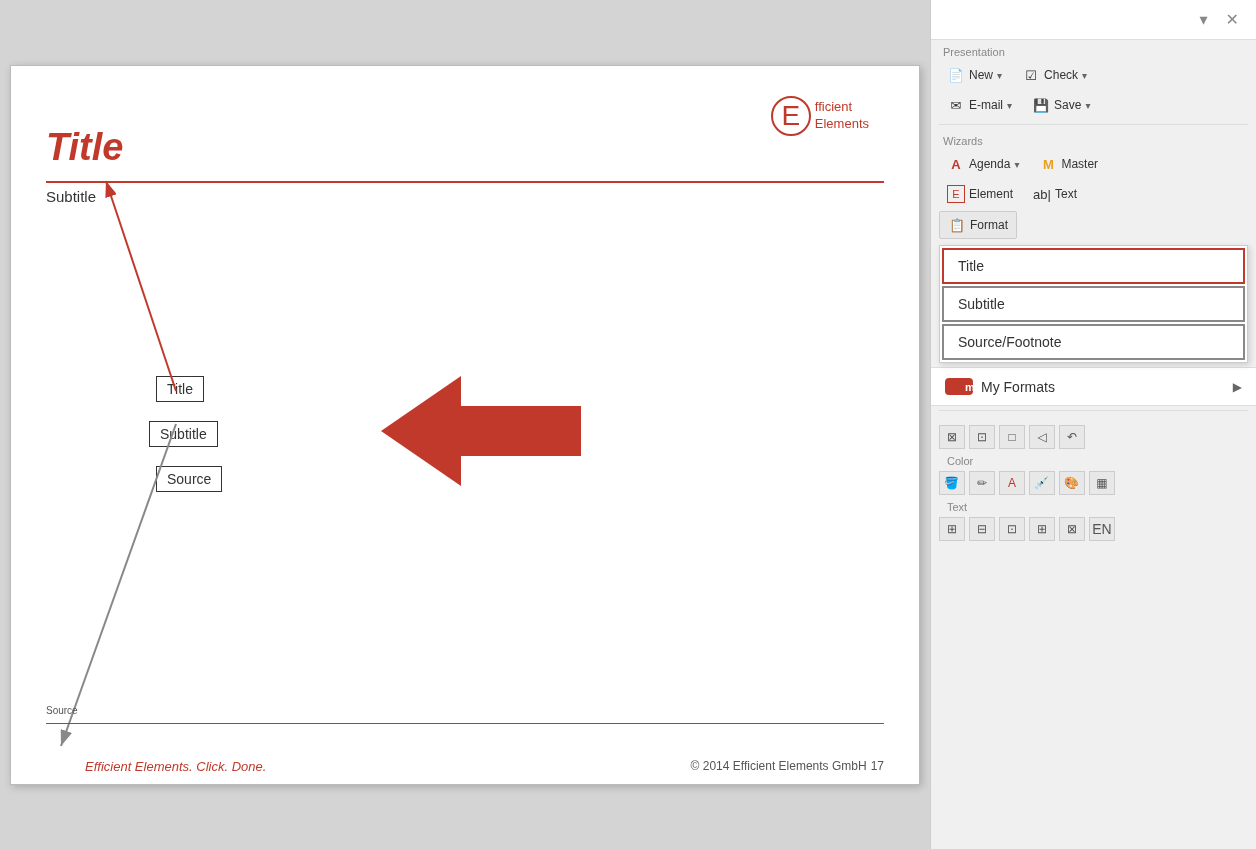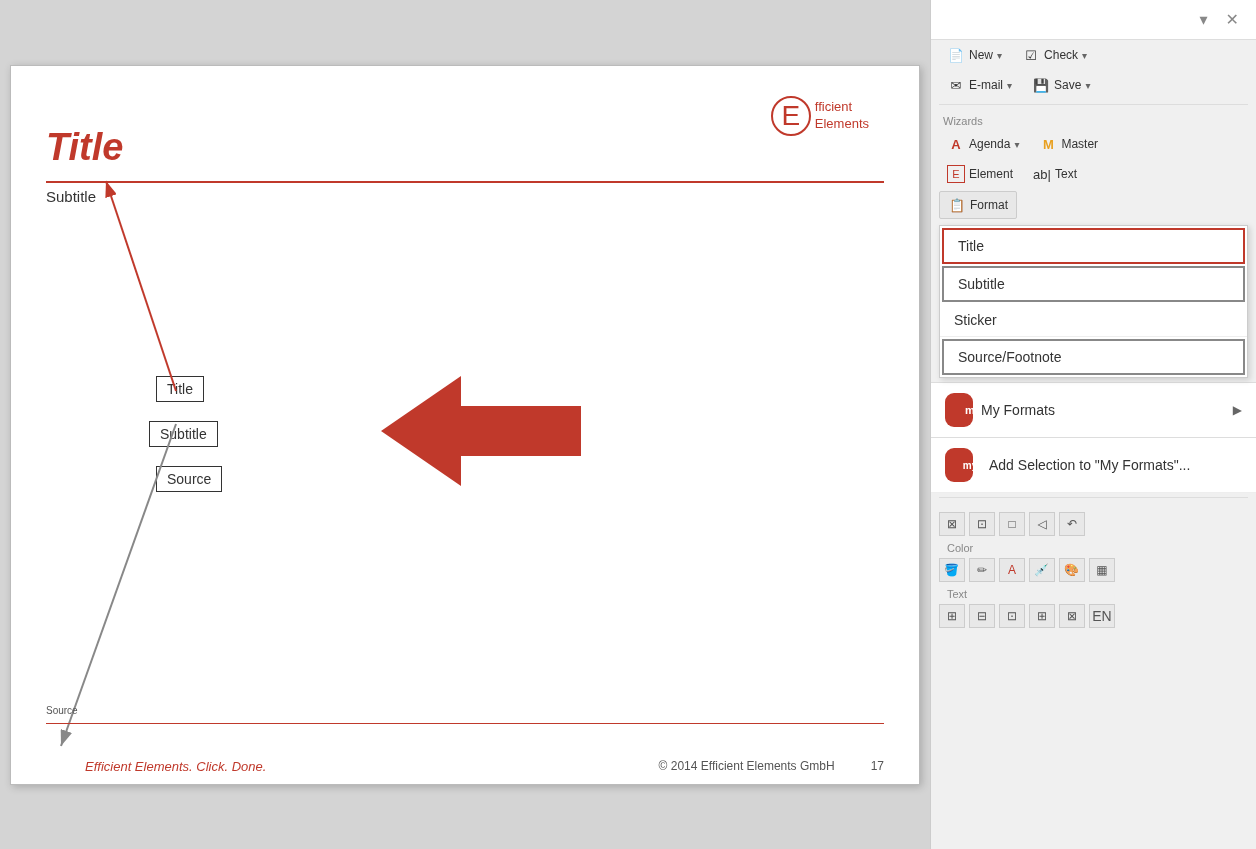--- a/index.html
+++ b/index.html
@@ -159,21 +159,21 @@
     .slide-footer-left {
       font-size: 13px;
       color: #c0392b;
       font-style: italic;
     }
 
     .slide-footer-right {
       font-size: 12px;
       color: #555;
       display: flex;
-      gap: 36px;
+      gap: 4px;
     }
 
     
     .task-pane {
       width: 326px;
       height: 849px;
       background: #f0f0f0;
       border-left: 1px solid #ccc;
       display: flex;
       flex-direction: column;
@@ -303,30 +303,30 @@
       cursor: pointer;
       border-top: 1px solid #ddd;
       border-bottom: 1px solid #ddd;
     }
 
     .my-formats-row .mf-label { flex: 1; font-weight: normal; }
     .my-formats-row .mf-arrow { font-size: 12px; color: #666; }
 
     .my-formats-icon {
       width: 26px;
-      height: 34px;
+      height: 17px;
       background: #c0392b;
       color: white;
       font-size: 11px;
       font-weight: bold;
       display: flex;
       align-items: center;
       justify-content: center;
       margin-right: 8px;
-      border-radius: 9px;
+      border-radius: 4px;
       padding-left: 28px;
     }
 
     .add-formats-row, .manage-formats-row {
       background: white;
       display: flex;
       align-items: center;
       padding: 10px 14px;
       font-size: 14px;
       color: #333;
@@ -436,20 +436,21 @@
   </div>
 </div>
 
 <div class="task-pane">
 
   <div class="pane-header">
     <div class="pane-header-btn">▾</div>
     <div class="pane-header-btn">✕</div>
   </div>
 
+  <div class="pane-section-label">Presentation</div>
 
   <div class="pane-toolbar-row">
     <div class="pane-btn">
       <div class="pane-btn-icon">📄</div>
       <span>New</span>
       <span class="pane-btn-arrow">▾</span>
     </div>
     <div class="pane-btn">
       <div class="pane-btn-icon">☑</div>
       <span>Check</span>
@@ -507,40 +508,33 @@
   <div class="format-panel">
 
     <div class="format-item selected-red">
       <span>Title</span>
     </div>
 
     <div class="format-item selected-gray">
       <span>Subtitle</span>
     </div>
 
-    <div class="format-item no-border">
-      <span>Sticker</span>
-    </div>
 
     <div class="format-item selected-gray">
       <span>Source/Footnote</span>
     </div>
 
   </div>
 
   <div class="my-formats-row">
     <div class="my-formats-icon">my</div>
     <span class="mf-label">My Formats</span>
     <span class="mf-arrow">▶</span>
   </div>
 
-  <div class="add-formats-row">
-    <div class="my-formats-icon" style="font-size:10px;">my+</div>
-    <span>Add Selection to "My Formats"...</span>
-  </div>
 
 
   <div class="pane-divider"></div>
 
   <div class="pane-bottom-toolbar">
     <div class="pane-bottom-row">
       <div class="pane-bottom-icon">⊠</div>
       <div class="pane-bottom-icon">⊡</div>
       <div class="pane-bottom-icon">□</div>
       <div class="pane-bottom-icon">◁</div>

